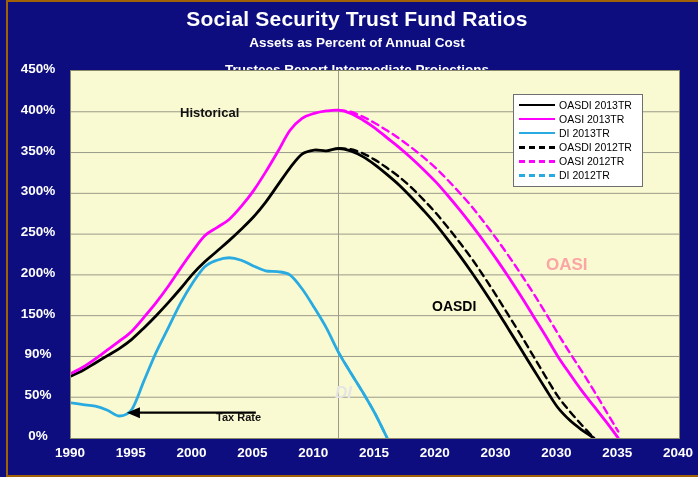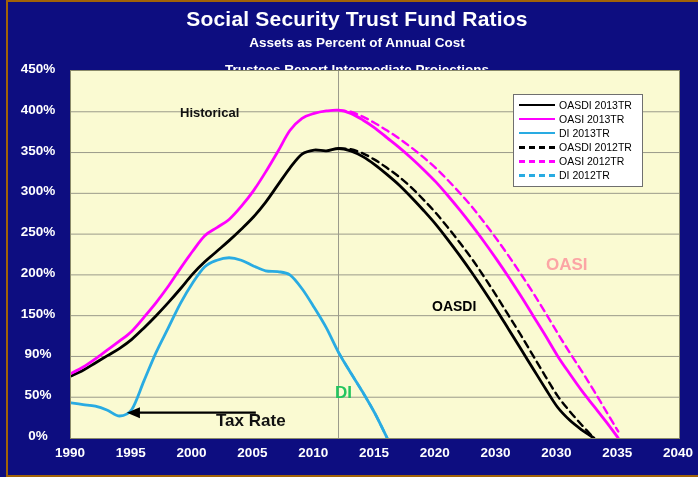--- a/index.html
+++ b/index.html
@@ -53,24 +53,24 @@
   #y-axis{position:absolute;left:0;top:0;width:58px;height:477px;z-index:3;}
   #x-axis{position:absolute;left:0;top:443px;width:698px;height:24px;z-index:3;}
   .xtick{
     position:absolute;width:56px;text-align:center;
     color:#ffffff;font-size:13.5px;font-weight:bold;
     transform:translateX(-28px);
   }
   
   .plot-note{position:absolute;font-weight:bold;z-index:4;}
   #note-historical{left:172px;top:95px;font-size:13px;color:#111111;margin-top:8px;}
-  #note-taxrate{left:208px;top:409px;font-size:17px;color:#111111;}
+  #note-taxrate{left:208px;top:409px;font-size:11px;color:#111111;}
   #label-oasi{left:538px;top:253px;font-size:17px;color:#fca5a5;}
   #label-oasdi{left:424px;top:296px;font-size:14px;color:#000000;}
-  #label-di{left:327px;top:381px;font-size:17px;color:#22c55e;}
+  #label-di{left:327px;top:381px;font-size:17px;color:#e5e5e5;font-style:italic;}
   
   #legend{
     position:absolute;left:505px;top:92px;width:130px;
     background:#ffffff;border:1px solid #6f6f6f;
     padding:3px 4px 4px 4px;box-sizing:border-box;
     z-index:5;
   }
   .legend-row{display:flex;align-items:center;height:14px;}
   .legend-swatch{width:38px;height:12px;position:relative;flex:0 0 38px;margin-right:3px;}
   .legend-swatch i{

